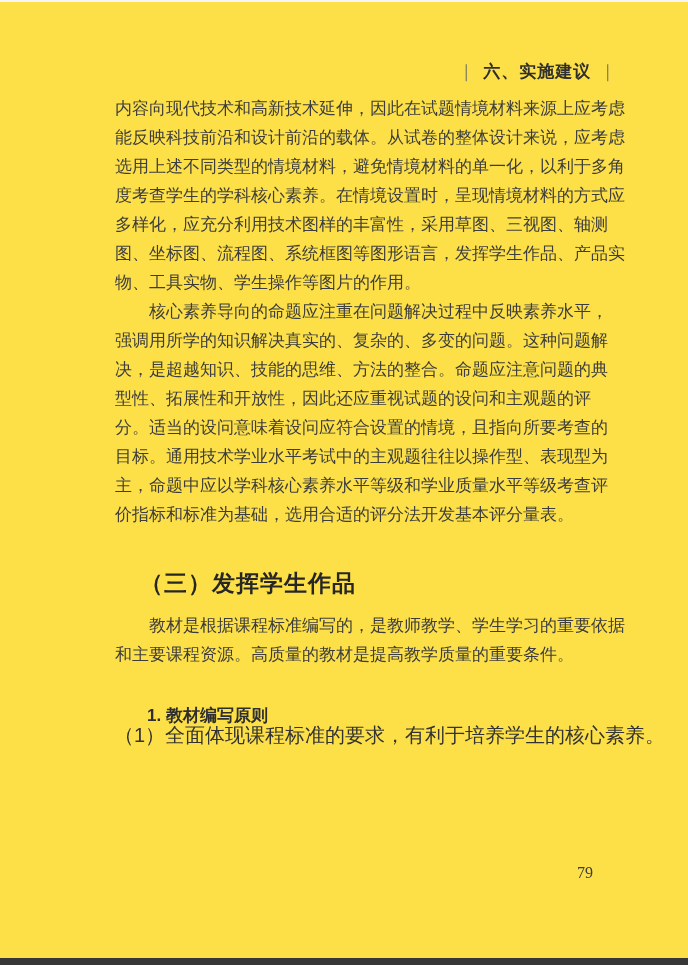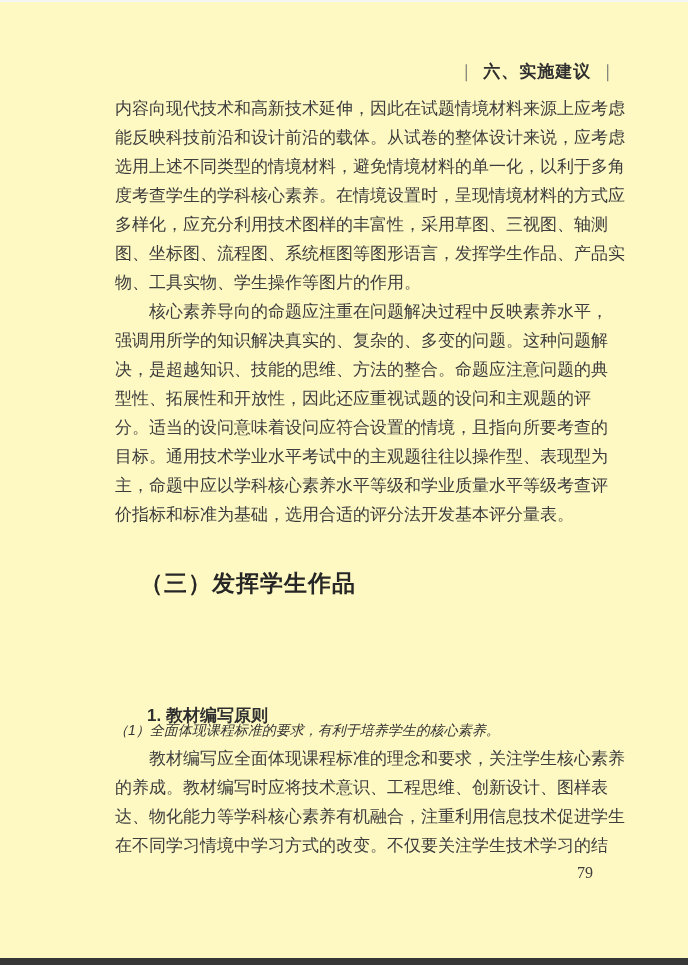--- a/index.html
+++ b/index.html
@@ -4,21 +4,21 @@
 <style>
   html, body { margin: 0; padding: 0; }
   body {
     font-family: "Liberation Serif", "DejaVu Serif", serif;
     background: #ffffff;
   }
   .page {
     position: relative;
     width: 688px;
     height: 965px;
-    background: #fef9c3;
+    background: #fde047;
     overflow: hidden;
   }
   .top-edge {
     position: absolute;
     top: 0; left: 0; right: 0;
     height: 2px;
     background: #f5f5f5;
   }
   .running-header {
     position: absolute;
@@ -69,25 +69,24 @@
     font-weight: bold;
     color: #2e2e2e;
     white-space: nowrap;
     margin-top: 16px;
   }
   .point-line {
     position: absolute;
     left: 114px;
     top: 722px;
     font-family: "Liberation Sans", "DejaVu Sans", sans-serif;
-    font-size: 14px;
+    font-size: 20px;
     font-weight: 500;
     color: #333333;
     white-space: nowrap;
-    font-style: italic;
   }
   .page-number {
     position: absolute;
     left: 577px;
     top: 864px;
     font-size: 16px;
     color: #3d3d3d;
     text-align: right;
   }
   .bottom-bar {
@@ -119,26 +118,24 @@
   <div class="para para-1">内容向现代技术和高新技术延伸，因此在试题情境材料来源上应考虑
 能反映科技前沿和设计前沿的载体。从试卷的整体设计来说，应考虑
 选用上述不同类型的情境材料，避免情境材料的单一化，以利于多角
 度考查学生的学科核心素养。在情境设置时，呈现情境材料的方式应
 多样化，应充分利用技术图样的丰富性，采用草图、三视图、轴测
 图、坐标图、流程图、系统框图等图形语言，发挥学生作品、产品实
 物、工具实物、学生操作等图片的作用。</div>
 
   <h2 class="section-heading">（三）发挥学生作品</h2>
 
+  <div class="para para-3">　　教材是根据课程标准编写的，是教师教学、学生学习的重要依据
+和主要课程资源。高质量的教材是提高教学质量的重要条件。</div>
 
   <h3 class="sub-heading">1. 教材编写原则</h3>
 
   <div class="point-line">（1）全面体现课程标准的要求，有利于培养学生的核心素养。</div>
 
-  <div class="para para-4">　　教材编写应全面体现课程标准的理念和要求，关注学生核心素养
-的养成。教材编写时应将技术意识、工程思维、创新设计、图样表
-达、物化能力等学科核心素养有机融合，注重利用信息技术促进学生
-在不同学习情境中学习方式的改变。不仅要关注学生技术学习的结</div>
 
   <div class="page-number">79</div>
 
   <div class="bottom-bar"></div>
 </div>
 
 </body></html>

